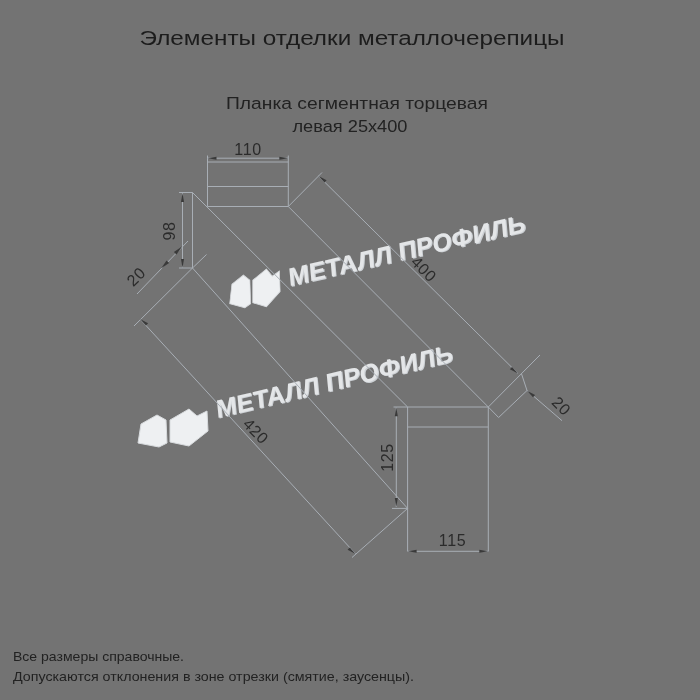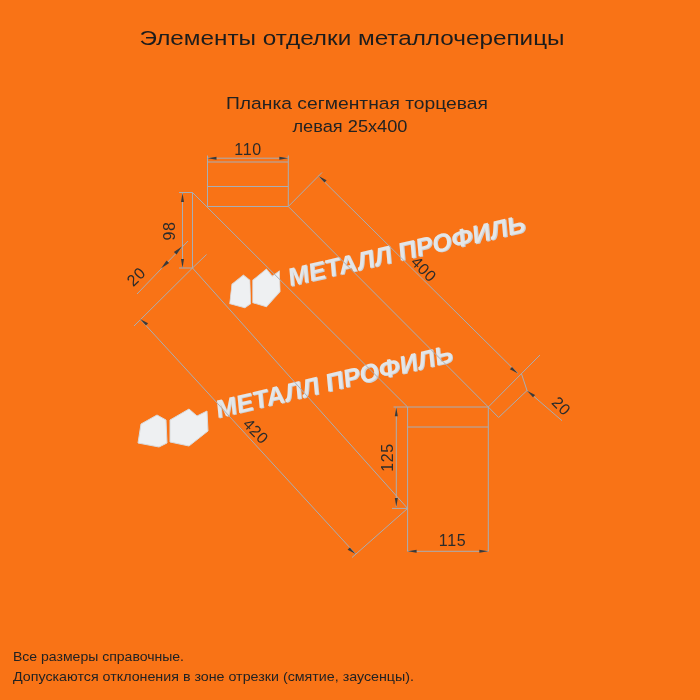--- a/index.html
+++ b/index.html
@@ -1,16 +1,16 @@
 <!DOCTYPE html>
 <html><head>
 <meta charset="utf-8">
 <style>
   html,body{margin:0;padding:0;background:#ffffff;}
-  #page{position:relative;width:700px;height:700px;background:#f97316;overflow:hidden;
+  #page{position:relative;width:700px;height:700px;background:#737373;overflow:hidden;
         font-family:"Liberation Sans", sans-serif;}
   svg{position:absolute;left:0;top:0;}
   text{font-family:"Liberation Sans", sans-serif;}
 </style>
 </head>
 <body>
 
 <div id="page">
 <svg width="700" height="700" viewBox="0 0 700 700">
 

